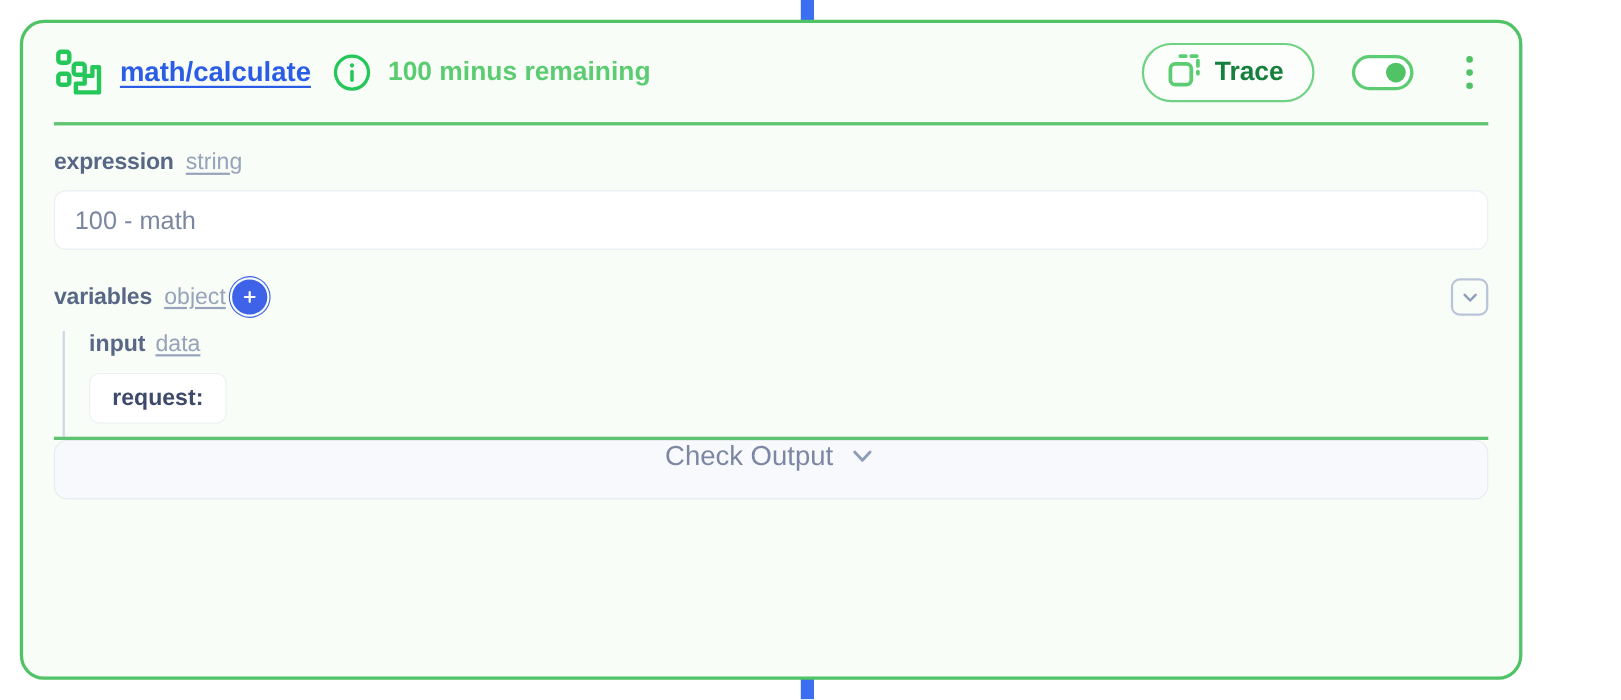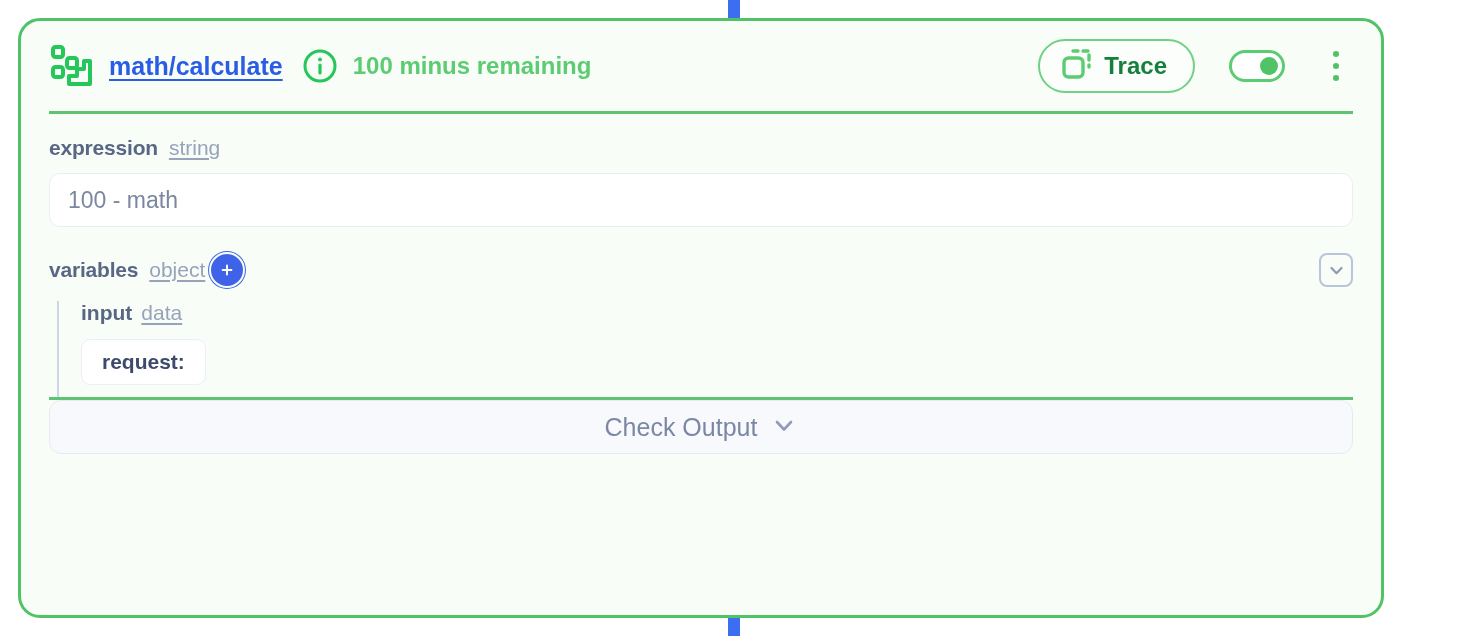--- a/index.html
+++ b/index.html
@@ -304,21 +304,21 @@
     box-sizing: border-box;
     flex: none;
   }
 
   .check-output-btn {
     height: 54px;
     border: 1.5px solid #e8eaf0;
     border-radius: 12px;
     background: #f8f9fc;
     display: flex;
-    align-items: center;
+    align-items: flex-start;
     justify-content: center;
     gap: 14px;
     cursor: pointer;
     box-sizing: border-box;
     margin-bottom: 6px;
   }
   .check-output-label {
     font-size: 25px;
     color: #7b87a3;
   }

